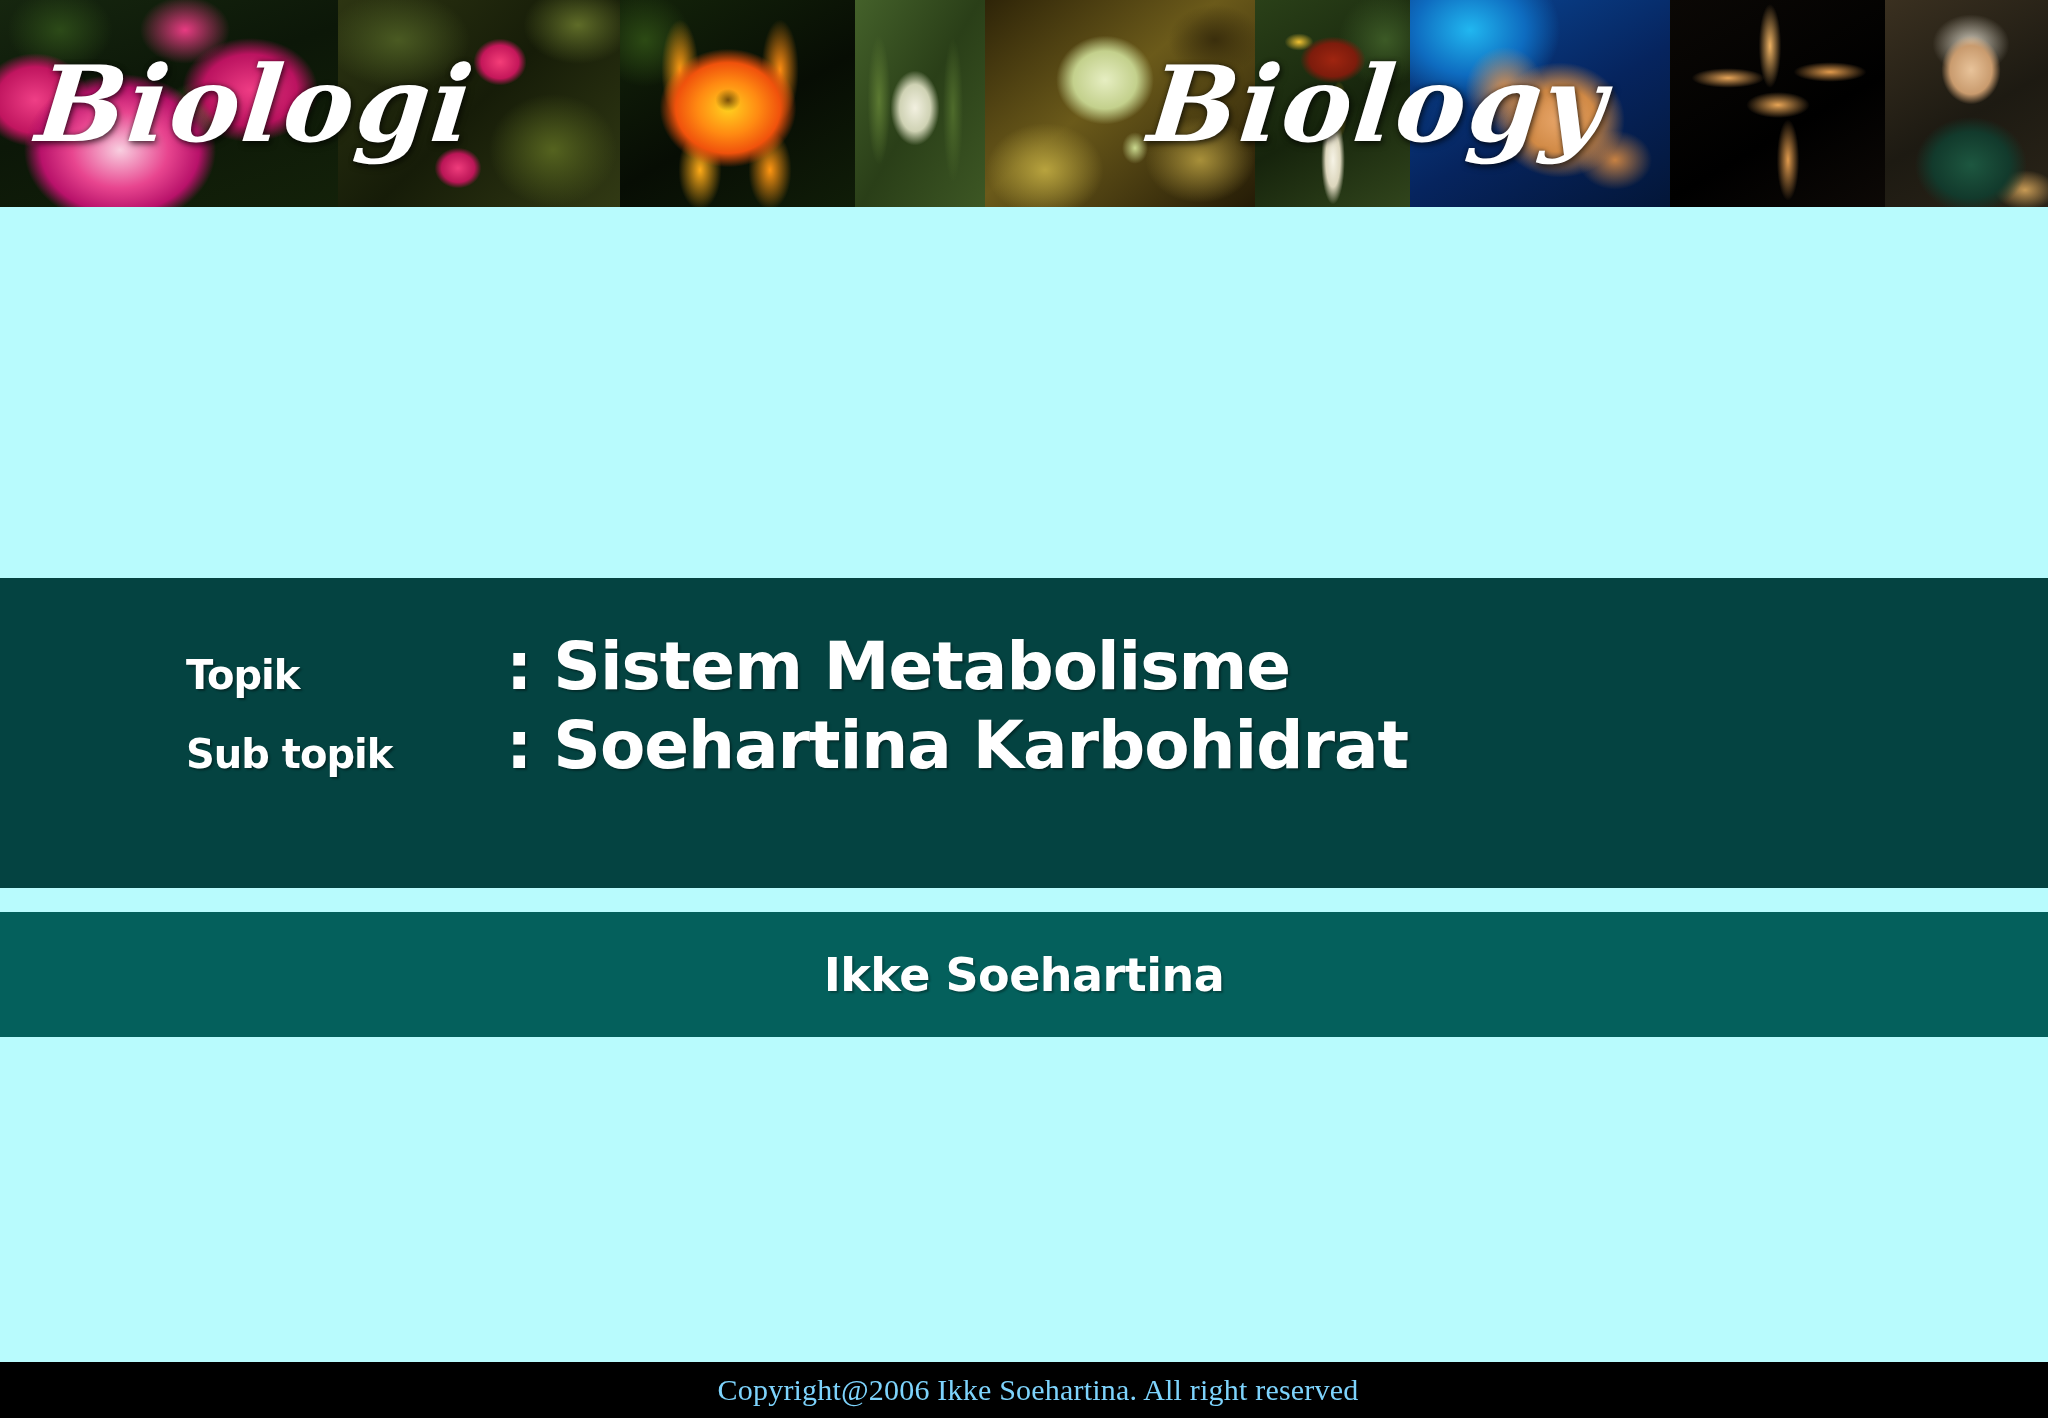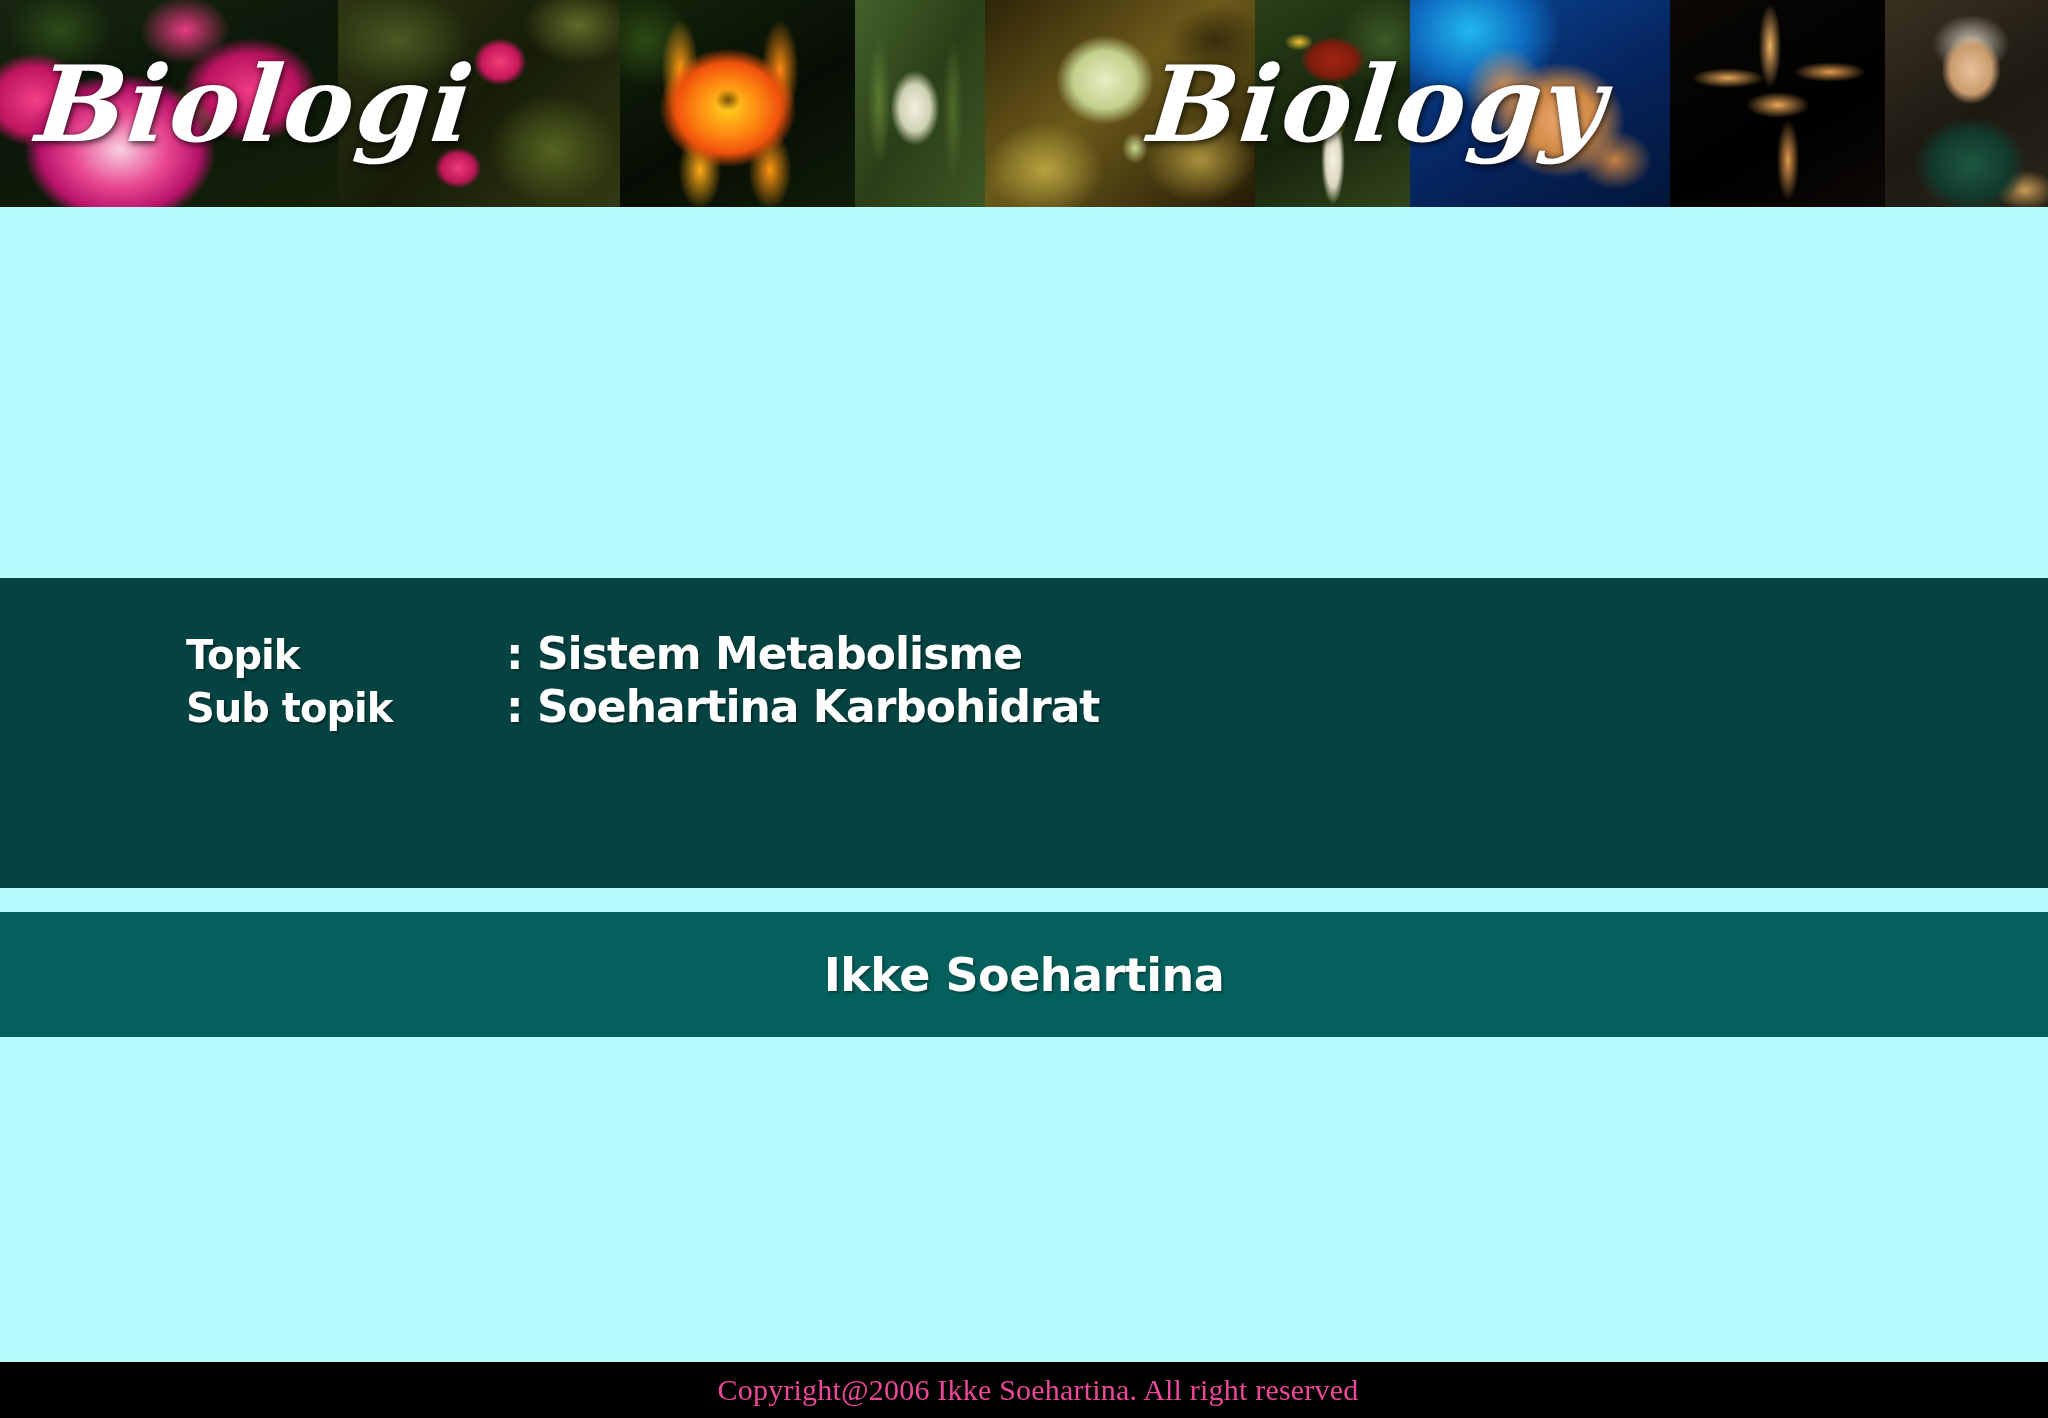--- a/index.html
+++ b/index.html
@@ -168,21 +168,21 @@
     font-weight:700;
     font-size:40px;
     line-height:1.17;
     letter-spacing:-1px;
     text-shadow:2px 2px 2px rgba(0,0,0,.35);
   }
   .topic-val {
     color:#ffffff;
     font-family:"DejaVu Sans", sans-serif;
     font-weight:700;
-    font-size:44px;
+    font-size:66px;
     line-height:1.17;
     letter-spacing:-1px;
     text-shadow:2px 2px 2px rgba(0,0,0,.35);
   }
 
   #author-band {
     position:absolute; left:0; top:705px;   
     width:2048px; height:125px;
     background:#04605c;
     display:flex; align-items:center; justify-content:center;
@@ -197,21 +197,21 @@
   }
 
   
   #footer {
     position:absolute; left:0; top:1362px;
     width:2048px; height:56px;
     background:#000000;
     display:flex; align-items:center; justify-content:center;
   }
   #footer-text {
-    color:#ec4899;
+    color:#7dd3fc;
     font-family:"Liberation Serif", serif;
     font-size:30px;
     letter-spacing:.2px;
     margin-left:28px;
   }
 </style>
 </head>
 <body>
 
 <div id="banner">

